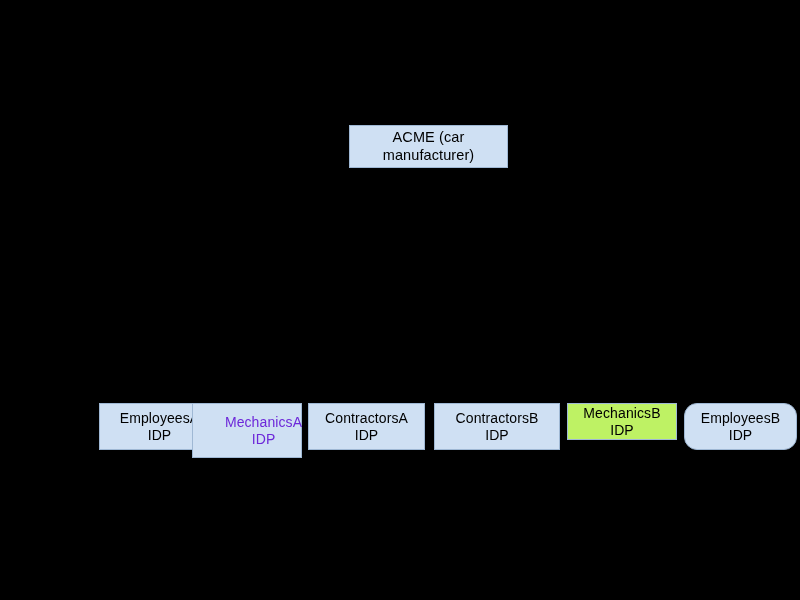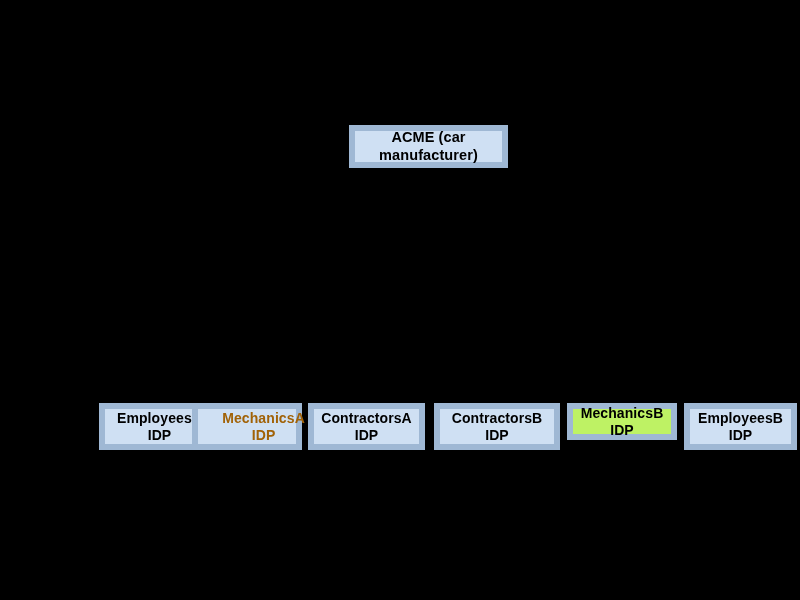--- a/index.html
+++ b/index.html
@@ -17,59 +17,58 @@
   #canvas {
     position: relative;
     width: 800px;
     height: 600px;
     background: #000000;
   }
   .node {
     position: absolute;
     box-sizing: border-box;
     background: #cfe0f3;
-    border: 6px solid #a3a3a3;
+    border: 1px solid #a3a3a3;
     color: #000000;
     display: flex;
     align-items: center;
     justify-content: center;
     text-align: center;
     line-height: 1.18;
     font-size: 14.5px;
     font-family: "Liberation Sans", sans-serif;
     white-space: pre-line;
     padding: 0 3px;
     letter-spacing: 0.1px;
-    font-weight: bold;
   }
   .node-root      { font-size: 14.5px; }
   .node-branch    { font-size: 14px; }
   .node-leaf      { font-size: 14px; }
 </style>
 </head>
 <body>
 
 <div id="canvas" style="background: rgb(0, 0, 0);">
 
   <div class="node node-root" style="left: 349px; top: 125px; width: 159px; height: 43px; background: rgb(207, 224, 243); border-color: rgb(159, 184, 212); color: rgb(0, 0, 0);">ACME (car
 manufacturer)</div>
 
 
 
   <div class="node node-leaf" style="left: 63px; top: 403px; width: 121px; height: 47px; background: rgb(207, 224, 243); border-color: rgb(159, 184, 212); color: rgb(0, 0, 0); margin-left: 36px;">EmployeesA
 IDP</div>
 
-  <div class="node node-leaf" style="left: 192px; top: 403px; width: 110px; height: 47px; background: rgb(207, 224, 243); border-color: rgb(159, 184, 212); color: #a16207; padding-left: 36px;">MechanicsA
+  <div class="node node-leaf" style="left: 192px; top: 403px; width: 110px; height: 55px; background: rgb(207, 224, 243); border-color: rgb(159, 184, 212); color: #6d28d9; padding-left: 36px;">MechanicsA
 IDP</div>
 
   <div class="node node-leaf" style="left: 308px; top: 403px; width: 117px; height: 47px; background: rgb(207, 224, 243); border-color: rgb(159, 184, 212); color: #000000;">ContractorsA
 IDP</div>
 
   <div class="node node-leaf" style="left: 434px; top: 403px; width: 126px; height: 47px; background: rgb(207, 224, 243); border-color: rgb(159, 184, 212); color: rgb(0, 0, 0);">ContractorsB
 IDP</div>
 
   <div class="node node-leaf" style="left: 567px; top: 403px; width: 110px; height: 37px; background: #bef264; border-color: rgb(159, 184, 212); color: rgb(0, 0, 0);">MechanicsB
 IDP</div>
 
-  <div class="node node-leaf" style="left: 684px; top: 403px; width: 113px; height: 47px; background: rgb(207, 224, 243); border-color: rgb(159, 184, 212); color: rgb(0, 0, 0);">EmployeesB
+  <div class="node node-leaf" style="left: 684px; top: 403px; width: 113px; height: 47px; background: rgb(207, 224, 243); border-color: rgb(159, 184, 212); color: rgb(0, 0, 0); border-radius: 13px;">EmployeesB
 IDP</div>
 
 </div>
 
 </body></html>

